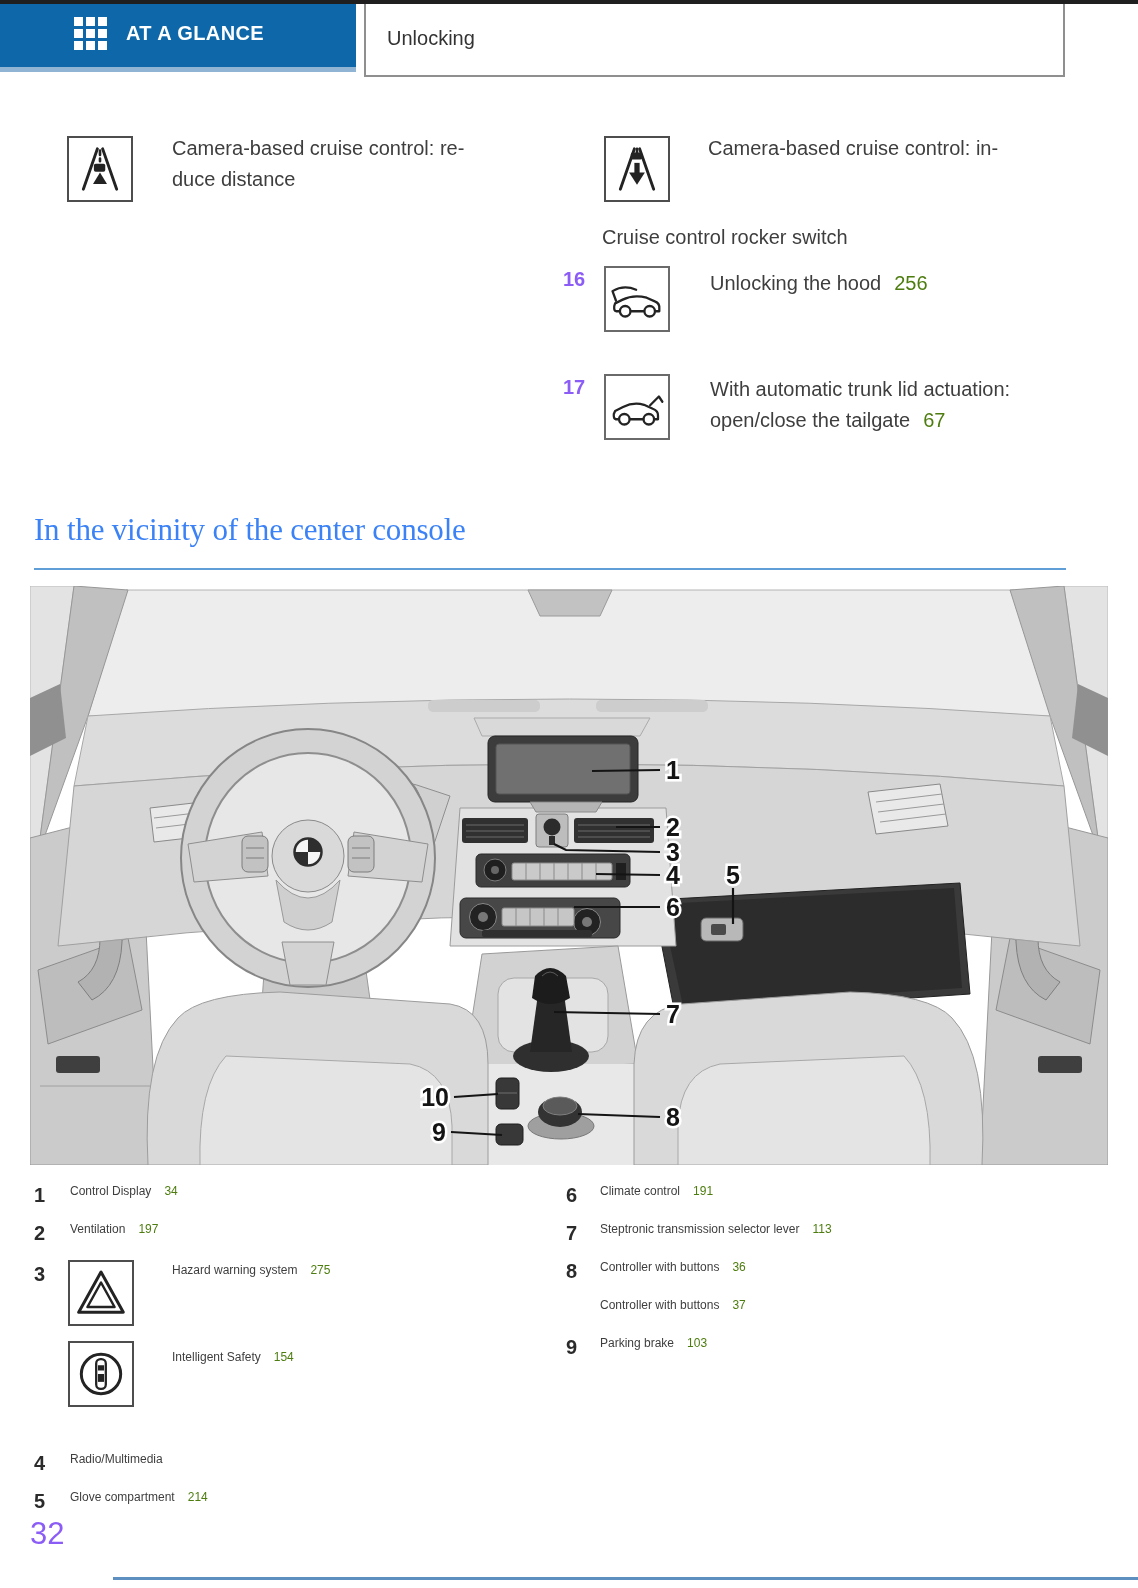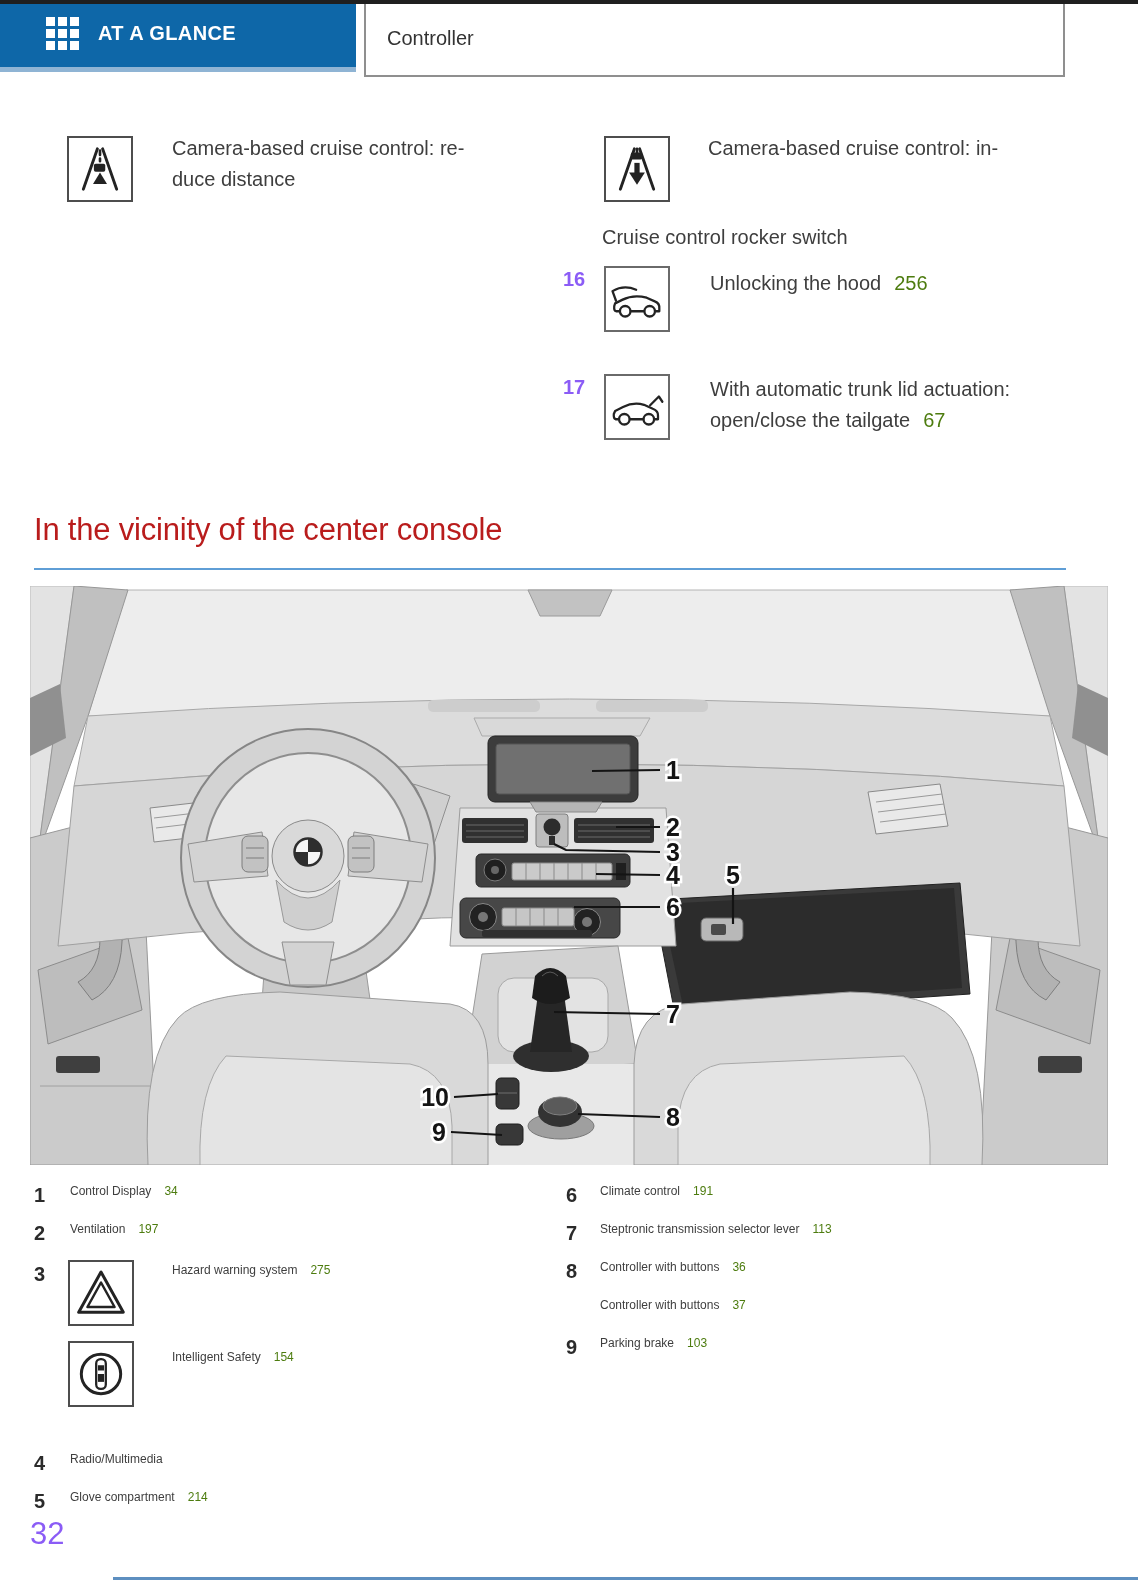--- a/index.html
+++ b/index.html
@@ -7,21 +7,21 @@
   body {
     width:1138px; height:1588px; position:relative; overflow:hidden;
     font-family:"Liberation Sans", sans-serif; color:#3e3e3e;
   }
 
   
   .top-rule { position:absolute; top:0; left:0; width:1138px; height:4px; background:#1f1f1f; z-index:5; }
   .banner {
     position:absolute; left:0; top:0; width:356px; height:72px;
     background:#0e67a8; border-bottom:5px solid #8fb4d4;
-    display:flex; align-items:center; z-index:2;
+    display:flex; align-items:center; z-index:2;padding-left:28px;
   }
   .grid-icon { margin-left:46px; width:33px; height:33px; display:grid;
     grid-template-columns:repeat(3,1fr); grid-template-rows:repeat(3,1fr); gap:3px; }
   .grid-icon span { background:#fff; }
   .banner-label { color:#fff; font-weight:bold; font-size:20px; letter-spacing:.4px; margin-left:19px; }
   .tab-box {
     position:absolute; left:364px; top:0; width:701px; height:77px;
     border:2px solid #8f8f8f; background:#fff; display:flex; align-items:center; z-index:1;
   }
   .tab-label { margin-left:21px; font-size:20px; color:#333; }
@@ -30,21 +30,21 @@
   .icon-box {
     position:absolute; width:66px; height:66px; background:#fff;
     border:2px solid #4d4d4d; display:flex; align-items:center; justify-content:center;
   }
   .icon-box svg { width:56px; height:56px; }
   .entry-text { position:absolute; font-size:20px; line-height:31px; color:#3e3e3e; }
   .entry-num { position:absolute; font-size:20px; font-weight:bold; color:#8b5cf6; }
   .pref { color:#4d7c0f; margin-left:13px; text-decoration:none; cursor:pointer; }
 
   
-  .section-title { position:absolute; left:34px; top:512px; font-size:31px; font-weight:400; color:#b91c1c; letter-spacing:-0.2px; }
+  .section-title { position:absolute; left:34px; top:512px; font-size:31px; font-weight:400; color:#3b82f6; letter-spacing:-0.2px;font-family:Liberation Serif, serif; }
   .section-rule { position:absolute; left:34px; top:568px; width:1032px; height:2px; background:#5f9ed6; }
 
   
   .figure { position:absolute; left:30px; top:586px; width:1078px; height:579px; }
   .figure svg { width:100%; height:100%; display:block; }
   .callout-label {
     font-family:"Liberation Sans",sans-serif; font-size:25px; font-weight:bold;
     fill:#141414; stroke:#ffffff; stroke-width:5px; paint-order:stroke;
   }
 
@@ -69,21 +69,21 @@
       <span></span>
       <span></span>
       <span></span>
       <span></span>
       <span></span>
       <span></span>
   </div>
   <span class="banner-label">AT A GLANCE</span>
 </div>
 <div class="tab-box">
-  <span class="tab-label">Controller</span>
+  <span class="tab-label">Unlocking</span>
 </div>
 
 <div class="icon-box" style="left:67px; top:136px;">
   <svg viewBox="0 0 64 64">
     <g stroke="#232323" stroke-width="3.4" fill="none" stroke-linecap="round">
       <path d="M13 55 L29 9"></path>
         <path d="M51 55 L35 9"></path>
       <path d="M32 11 V23" stroke-width="3" stroke-dasharray="5 4"></path>
     </g>
     <rect x="25" y="26" width="13" height="9" rx="2" fill="#232323"></rect>

